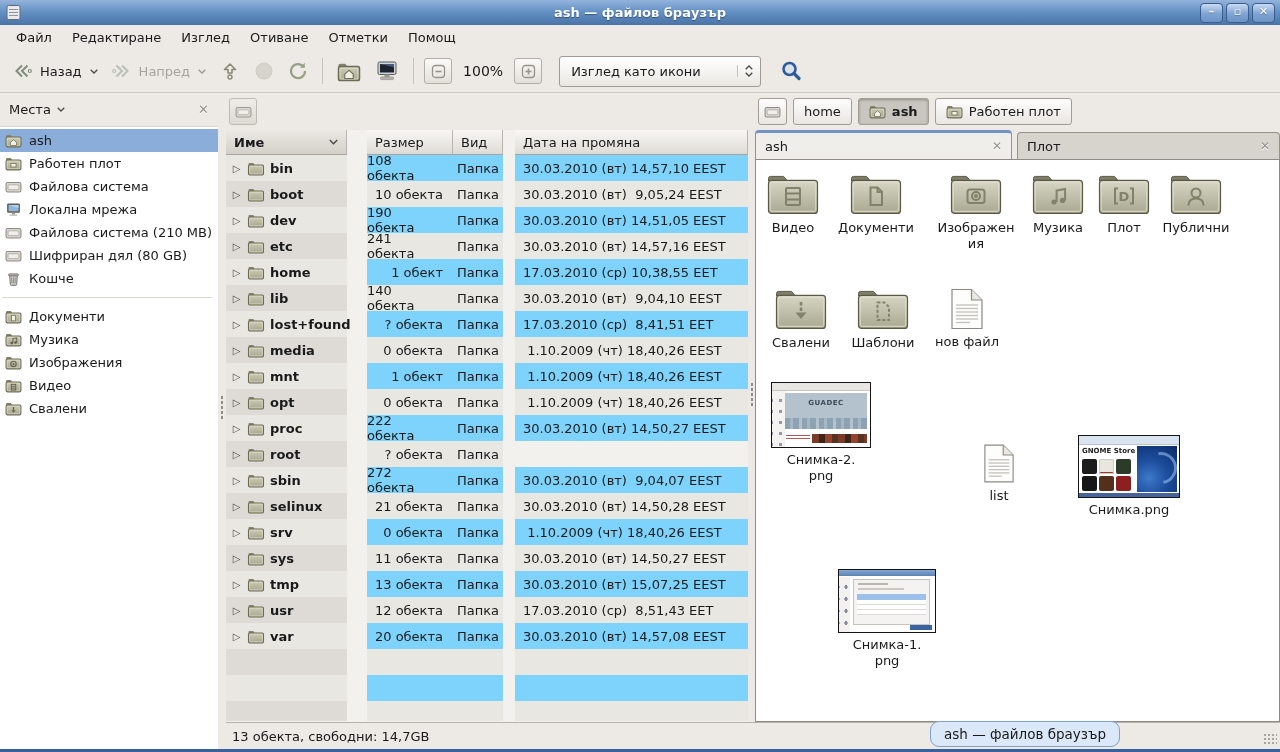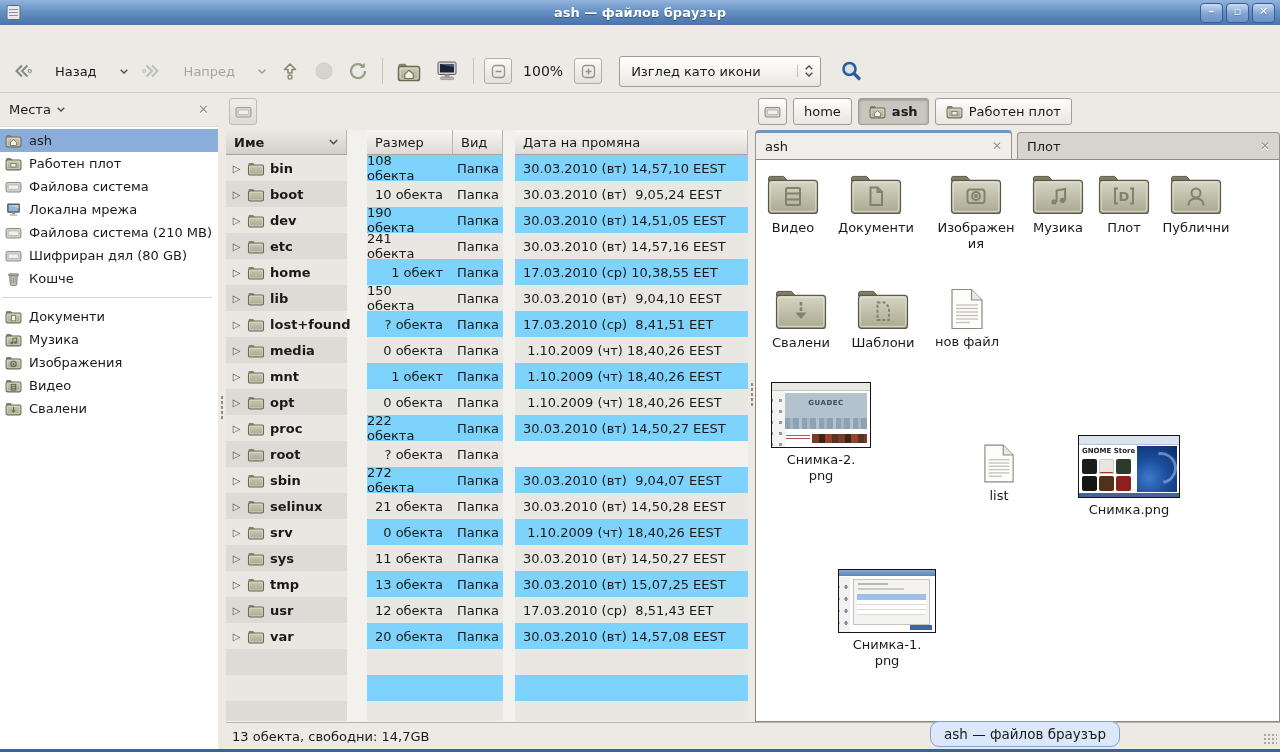--- a/index.html
+++ b/index.html
@@ -15,21 +15,21 @@
   .winbtns{margin-left:auto;display:flex;gap:3px;}
   .wbtn{width:21px;height:18px;border-radius:4px;border:1px solid #3a5d8d;color:#fff;
     background:linear-gradient(#c9dbf2,#7fa4d2 55%,#6a93c6);font-size:11px;line-height:16px;
     text-align:center;font-weight:bold;text-shadow:0 1px 1px rgba(0,0,0,.3);}
   
   .menubar{position:absolute;left:0;top:25px;right:0;height:25px;display:flex;align-items:center;padding-left:6px;}
   .menu-item{padding:3px 10px;border-radius:3px;}
   
   .toolbar{position:absolute;left:0;top:50px;right:0;height:42px;border-bottom:1px solid #ccc8c2;
     display:flex;align-items:center;padding:0 6px;}
-  .tbtn{display:flex;align-items:center;gap:23px;padding:4px 7px;border-radius:3px;white-space:nowrap;}
+  .tbtn{display:flex;align-items:center;gap:8px;padding:4px 7px;border-radius:3px;white-space:nowrap;}
   .tbtn.disabled{color:#a7a49e;}
   .tbtn.disabled svg{opacity:.45;}
   .tsep{width:1px;height:26px;background:#c8c4bd;margin:0 7px;flex:none;}
   .sqbtn{width:26px;height:24px;border:1px solid #b3afa8;border-radius:3px;
     background:linear-gradient(#fbfaf8,#e3e0da);display:flex;align-items:center;justify-content:center;margin:0 3px;}
   .zoomlvl{padding:0 8px;font-size:14px;}
   .combo{display:flex;align-items:center;justify-content:space-between;border:1px solid #a09c95;border-radius:3px;
     background:linear-gradient(#ffffff,#f1efeb 70%,#e9e6e1);height:29px;width:182px;padding:0 7px 0 11px;margin:0 12px 0 14px;}
   .combo .spin{display:flex;flex-direction:column;gap:2px;border-left:1px solid #c4c0b9;padding-left:7px;margin-left:6px;}
   
@@ -290,20 +290,28 @@
       <line x1="4" y1="11.5" x2="13" y2="11.5" stroke="#8b95a3"></line>
     </svg>
     <div class="title">ash — файлов браузър</div>
     <div class="winbtns">
       <div class="wbtn">–</div>
       <div class="wbtn">▫</div>
       <div class="wbtn">✕</div>
     </div>
   </div>
 
+  <div class="menubar">
+    <span class="menu-item">Файл</span>
+    <span class="menu-item">Редактиране</span>
+    <span class="menu-item">Изглед</span>
+    <span class="menu-item">Отиване</span>
+    <span class="menu-item">Отметки</span>
+    <span class="menu-item">Помощ</span>
+  </div>
 
   <div class="toolbar">
     <div class="tbtn">
       <svg width="19" height="18" viewBox="0 0 19 18">
         <path d="M9 3.5 L3.5 9 L9 14.5 M14.5 3.5 L9 9 l5.5 5.5" stroke="#7e8d7e" stroke-width="2" fill="none"></path>
         <circle cx="16.8" cy="9" r="1.5" fill="none" stroke="#7e8d7e" stroke-width="1.2"></circle>
       </svg>
       <span>Назад</span>
       <svg width="8" height="5">
           <use href="#i-caret-down-icon"></use>
@@ -582,21 +590,21 @@
           </div>
 
           <div class="trow alt">
             <div class="cell c1">
               <span class="exp">▷</span>
               <svg class="fi">
                 <use href="#i-folder-base"></use>
               </svg>
               <span>lib</span>
             </div>
-            <div class="cell c2">150 обекта</div>
+            <div class="cell c2">140 обекта</div>
             <div class="cell c3">Папка</div>
             <div class="cell c4">30.03.2010 (вт)  9,04,10 EEST</div>
           </div>
 
           <div class="trow base">
             <div class="cell c1">
               <span class="exp">▷</span>
               <svg class="fi">
                 <use href="#i-folder-base"></use>
               </svg>

